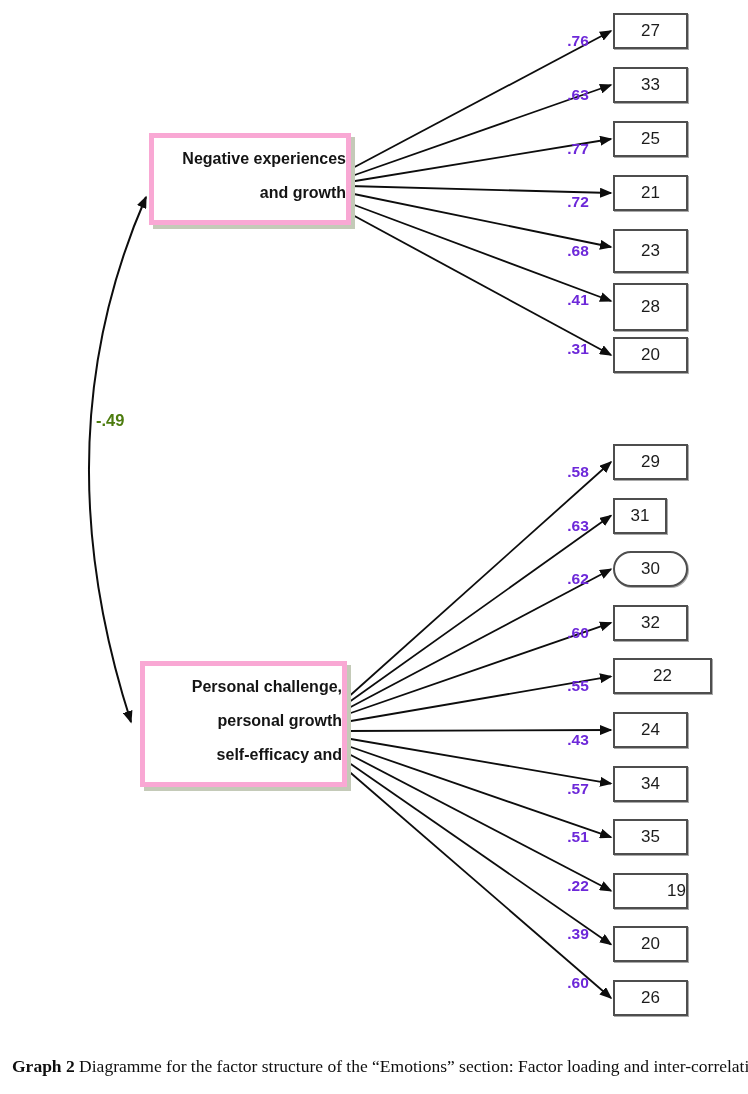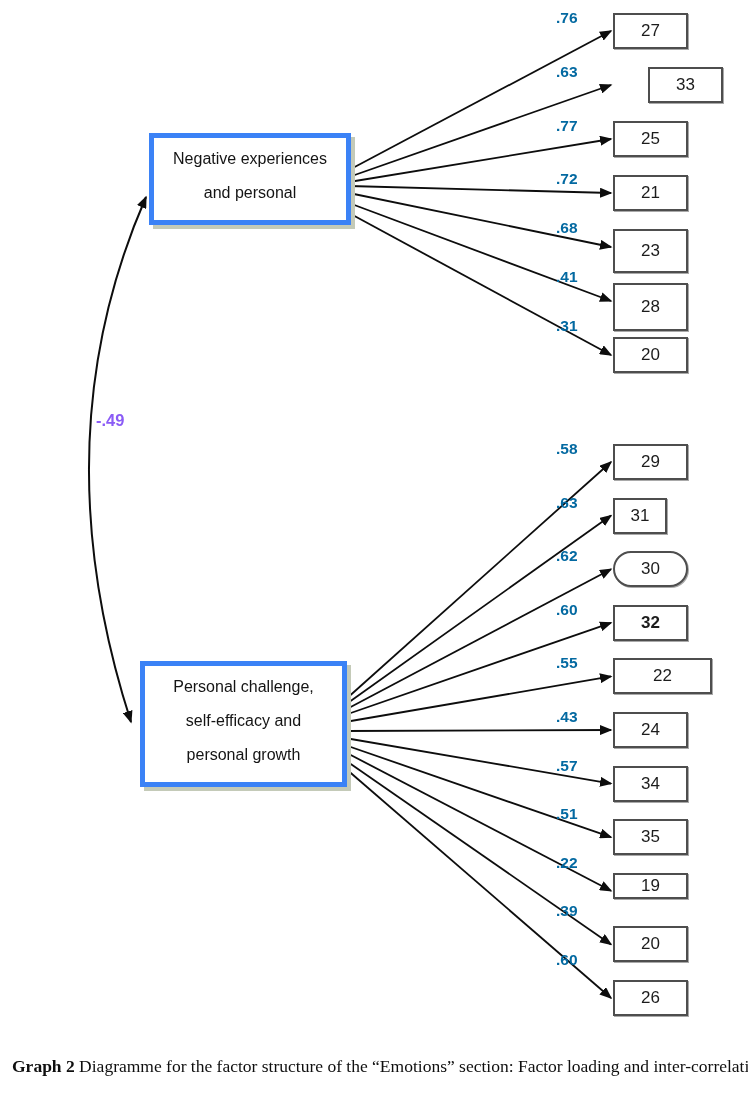--- a/index.html
+++ b/index.html
@@ -15,28 +15,28 @@
     position: absolute;
     left: 0; top: 0;
     width: 748px; height: 1094px;
   }
   .arrow-line { stroke: #0d0d0d; stroke-width: 1.8; }
   .corr-path { stroke: #0d0d0d; stroke-width: 2; fill: none; }
   .factor-box {
     position: absolute;
     box-sizing: border-box;
     background: #ffffff;
-    border: 5px solid #3b82f6;
+    border: 5px solid #f9a8d4;
     box-shadow: 4px 4px 0 #c4cab8;
     display: flex;
     flex-direction: column;
     justify-content: center;
-    align-items: center;
+    align-items: flex-end;
     text-align: center;
-    font-weight: normal;
+    font-weight: bold;
     font-size: 16px;
     color: #141414;
     padding-bottom: 6px;
   }
   .factor-line { height: 34px; line-height: 34px; white-space: nowrap; }
   .item-box {
     position: absolute;
     box-sizing: border-box;
     background: #ffffff;
     border: 2px solid #4e4e4e;
@@ -45,32 +45,33 @@
     justify-content: center;
     align-items: center;
     font-size: 17px;
     color: #1c1c1c;
   }
   .loading-label {
     position: absolute;
     width: 44px;
     height: 18px;
     line-height: 18px;
-    text-align: left;
+    text-align: center;
     font-weight: bold;
     font-size: 15.5px;
-    color: #0369a1;
+    color: #6d28d9;
+    margin-top: 23px;
   }
   .corr-label {
     position: absolute;
     left: 96px;
     top: 411px;
     font-weight: bold;
     font-size: 16.5px;
-    color: #8b5cf6;
+    color: #4d7c0f;
   }
   .caption {
     position: absolute;
     left: 12px;
     top: 1056px;
     width: 760px;
     font-family: "Liberation Serif", "DejaVu Serif", serif;
     font-size: 17.5px;
     color: #0f0f0f;
     white-space: nowrap;
@@ -107,28 +108,28 @@
         <line class="arrow-line" x1="345" y1="745" x2="611" y2="837.2" marker-end="url(#ah)"></line>
         <line class="arrow-line" x1="345" y1="752" x2="611" y2="890.8" marker-end="url(#ah)"></line>
         <line class="arrow-line" x1="345" y1="760" x2="611" y2="944.4000000000001" marker-end="url(#ah)"></line>
         <line class="arrow-line" x1="345" y1="768" x2="611" y2="998" marker-end="url(#ah)"></line>
       </g>
   </svg>
 
   <div id="generated-boxes">
       <div class="factor-box" style="left: 149px; top: 133px; width: 202px; height: 92px;">
         <div class="factor-line">Negative experiences</div>
-        <div class="factor-line">and personal</div>
+        <div class="factor-line">and growth</div>
       </div>
       <div class="loading-label" style="left: 556px; top: 9px;">.76</div>
       <div class="item-box" style="left: 613px; top: 13px; width: 75px; height: 36px;">
         <span>27</span>
       </div>
       <div class="loading-label" style="left: 556px; top: 63px;">.63</div>
-      <div class="item-box" style="left: 613px; top: 67px; width: 75px; height: 36px; margin-left: 35px;">
+      <div class="item-box" style="left: 613px; top: 67px; width: 75px; height: 36px;">
         <span>33</span>
       </div>
       <div class="loading-label" style="left: 556px; top: 117px;">.77</div>
       <div class="item-box" style="left: 613px; top: 121px; width: 75px; height: 36px;">
         <span>25</span>
       </div>
       <div class="loading-label" style="left: 556px; top: 170px;">.72</div>
       <div class="item-box" style="left: 613px; top: 175px; width: 75px; height: 36px;">
         <span>21</span>
       </div>
@@ -139,57 +140,57 @@
       <div class="loading-label" style="left: 556px; top: 268px;">.41</div>
       <div class="item-box" style="left: 613px; top: 283px; width: 75px; height: 48px;">
         <span>28</span>
       </div>
       <div class="loading-label" style="left: 556px; top: 317px;">.31</div>
       <div class="item-box" style="left: 613px; top: 337px; width: 75px; height: 36px;">
         <span>20</span>
       </div>
       <div class="factor-box" style="left: 140px; top: 661px; width: 207px; height: 126px;">
         <div class="factor-line">Personal challenge,</div>
+        <div class="factor-line">personal growth</div>
         <div class="factor-line">self-efficacy and</div>
-        <div class="factor-line">personal growth</div>
       </div>
       <div class="loading-label" style="left: 556px; top: 440px;">.58</div>
       <div class="item-box" style="left: 613px; top: 444px; width: 75px; height: 36px;">
         <span>29</span>
       </div>
       <div class="loading-label" style="left: 556px; top: 494px;">.63</div>
       <div class="item-box" style="left: 613px; top: 498px; width: 54px; height: 36px;">
         <span>31</span>
       </div>
       <div class="loading-label" style="left: 556px; top: 547px;">.62</div>
       <div class="item-box" style="left: 613px; top: 551px; width: 75px; height: 36px; border-radius: 18px;">
         <span>30</span>
       </div>
       <div class="loading-label" style="left: 556px; top: 601px;">.60</div>
-      <div class="item-box" style="left: 613px; top: 605px; width: 75px; height: 36px; font-weight: bold;">
+      <div class="item-box" style="left: 613px; top: 605px; width: 75px; height: 36px;">
         <span>32</span>
       </div>
       <div class="loading-label" style="left: 556px; top: 654px;">.55</div>
       <div class="item-box" style="left: 613px; top: 658px; width: 99px; height: 36px;">
         <span>22</span>
       </div>
       <div class="loading-label" style="left: 556px; top: 708px;">.43</div>
       <div class="item-box" style="left: 613px; top: 712px; width: 75px; height: 36px;">
         <span>24</span>
       </div>
       <div class="loading-label" style="left: 556px; top: 757px;">.57</div>
       <div class="item-box" style="left: 613px; top: 766px; width: 75px; height: 36px;">
         <span>34</span>
       </div>
       <div class="loading-label" style="left: 556px; top: 805px;">.51</div>
       <div class="item-box" style="left: 613px; top: 819px; width: 75px; height: 36px;">
         <span>35</span>
       </div>
       <div class="loading-label" style="left: 556px; top: 854px;">.22</div>
-      <div class="item-box" style="left: 613px; top: 873px; width: 75px; height: 26px;">
+      <div class="item-box" style="left: 613px; top: 873px; width: 75px; height: 36px; justify-content: flex-end;">
         <span>19</span>
       </div>
       <div class="loading-label" style="left: 556px; top: 902px;">.39</div>
       <div class="item-box" style="left: 613px; top: 926px; width: 75px; height: 36px;">
         <span>20</span>
       </div>
       <div class="loading-label" style="left: 556px; top: 951px;">.60</div>
       <div class="item-box" style="left: 613px; top: 980px; width: 75px; height: 36px;">
         <span>26</span>
       </div>

